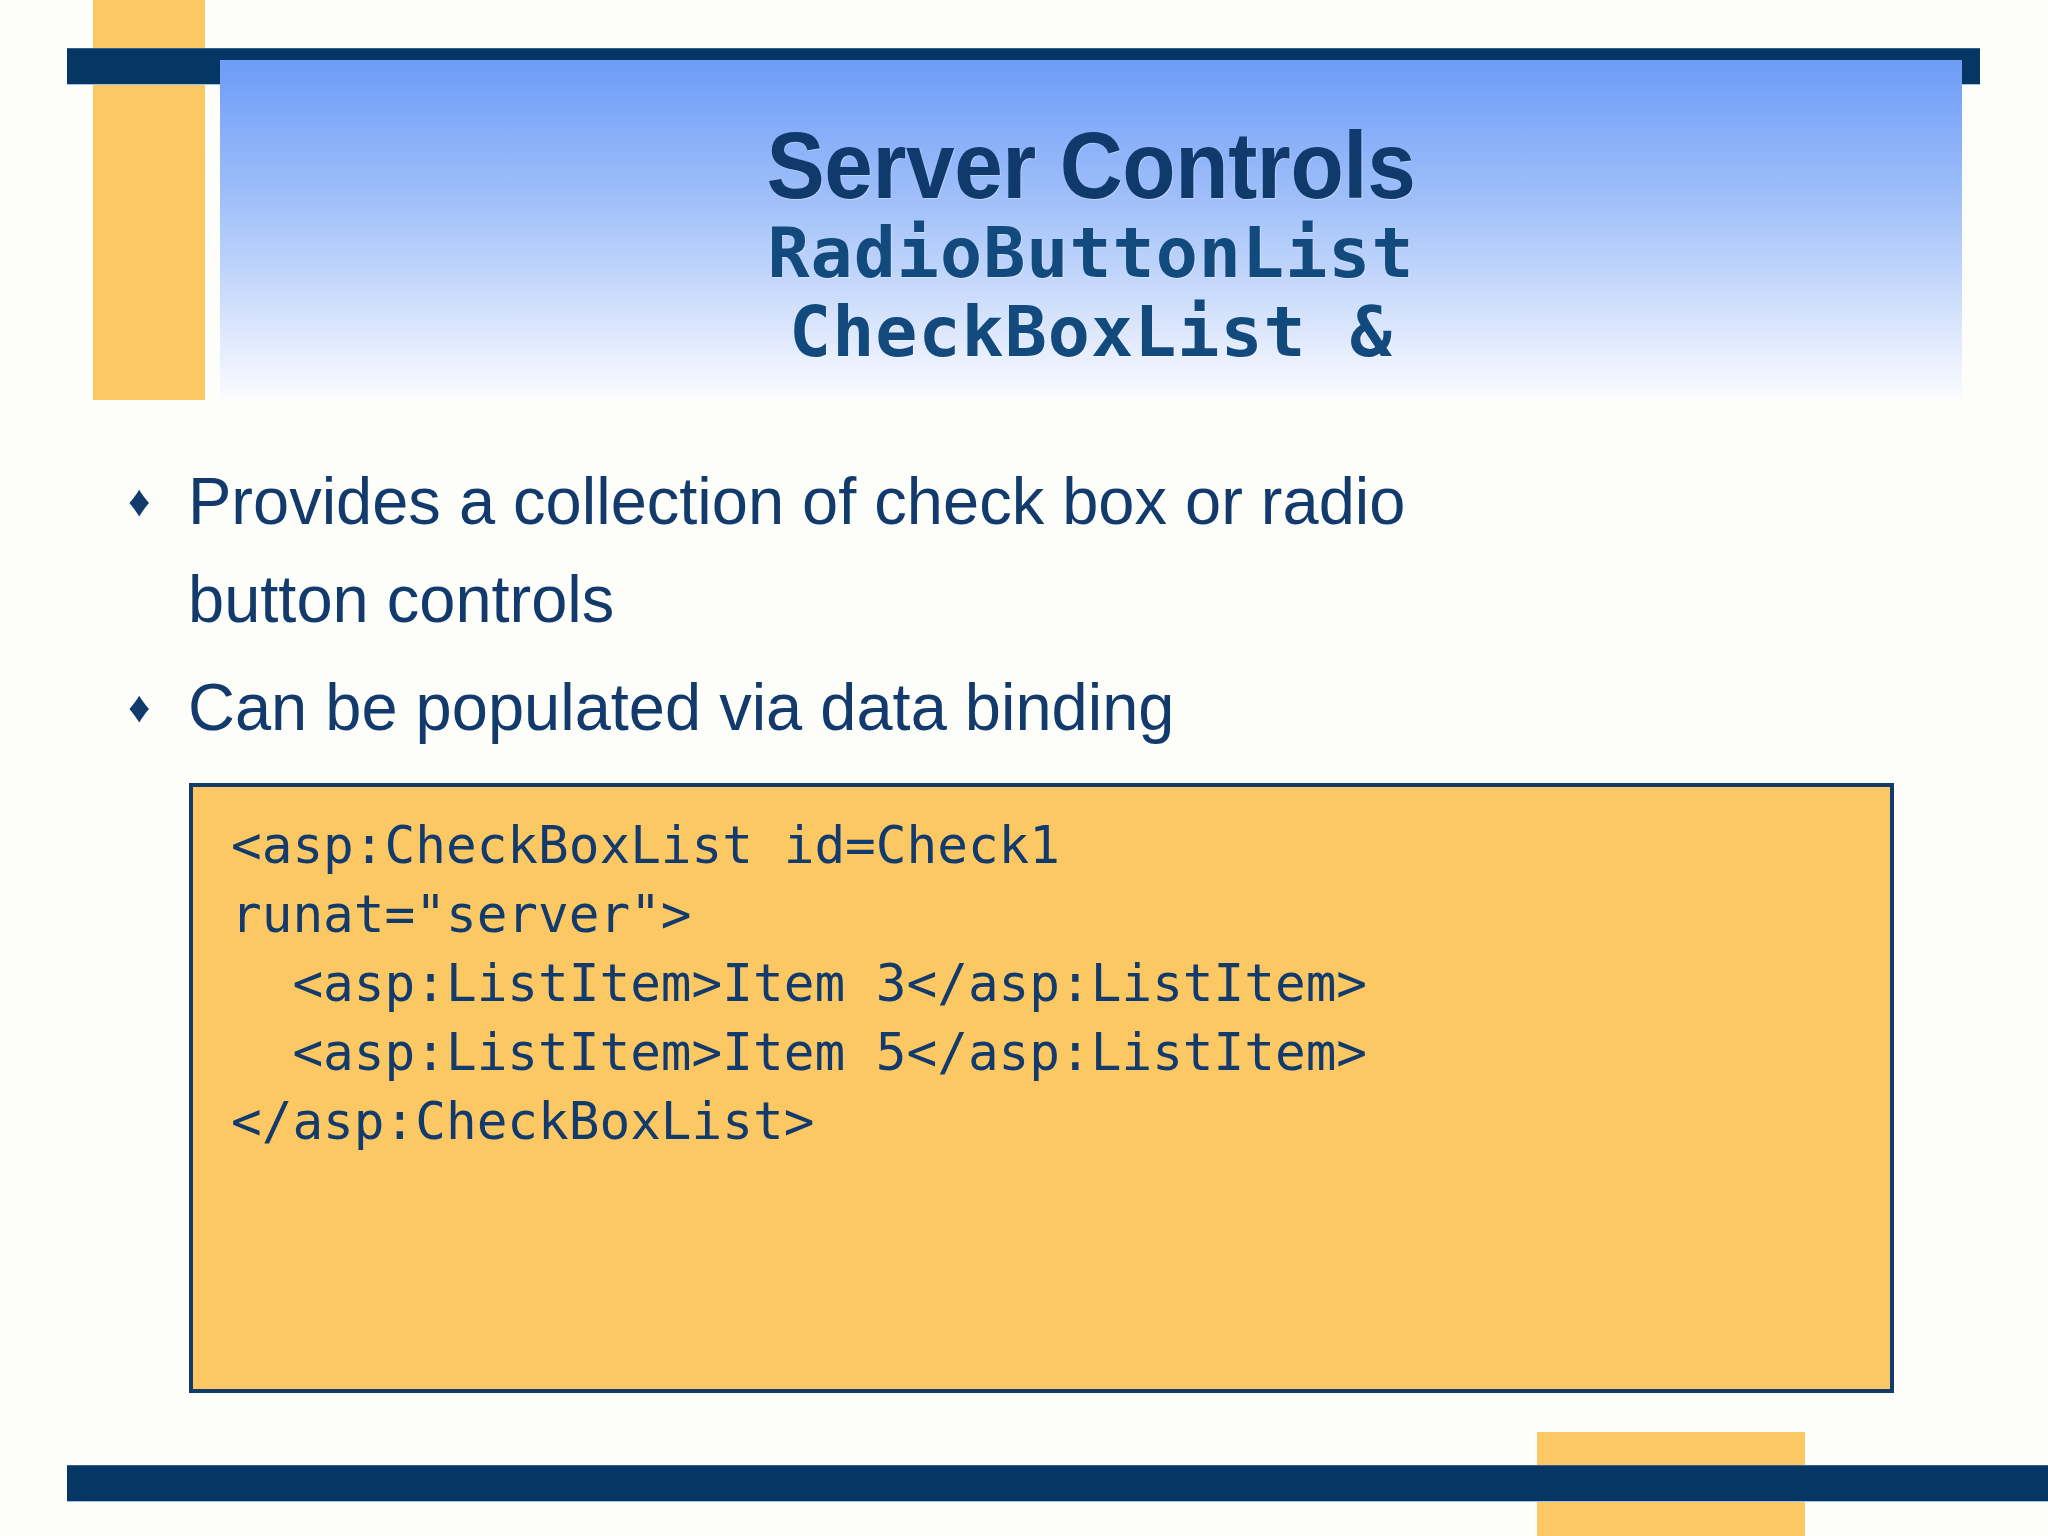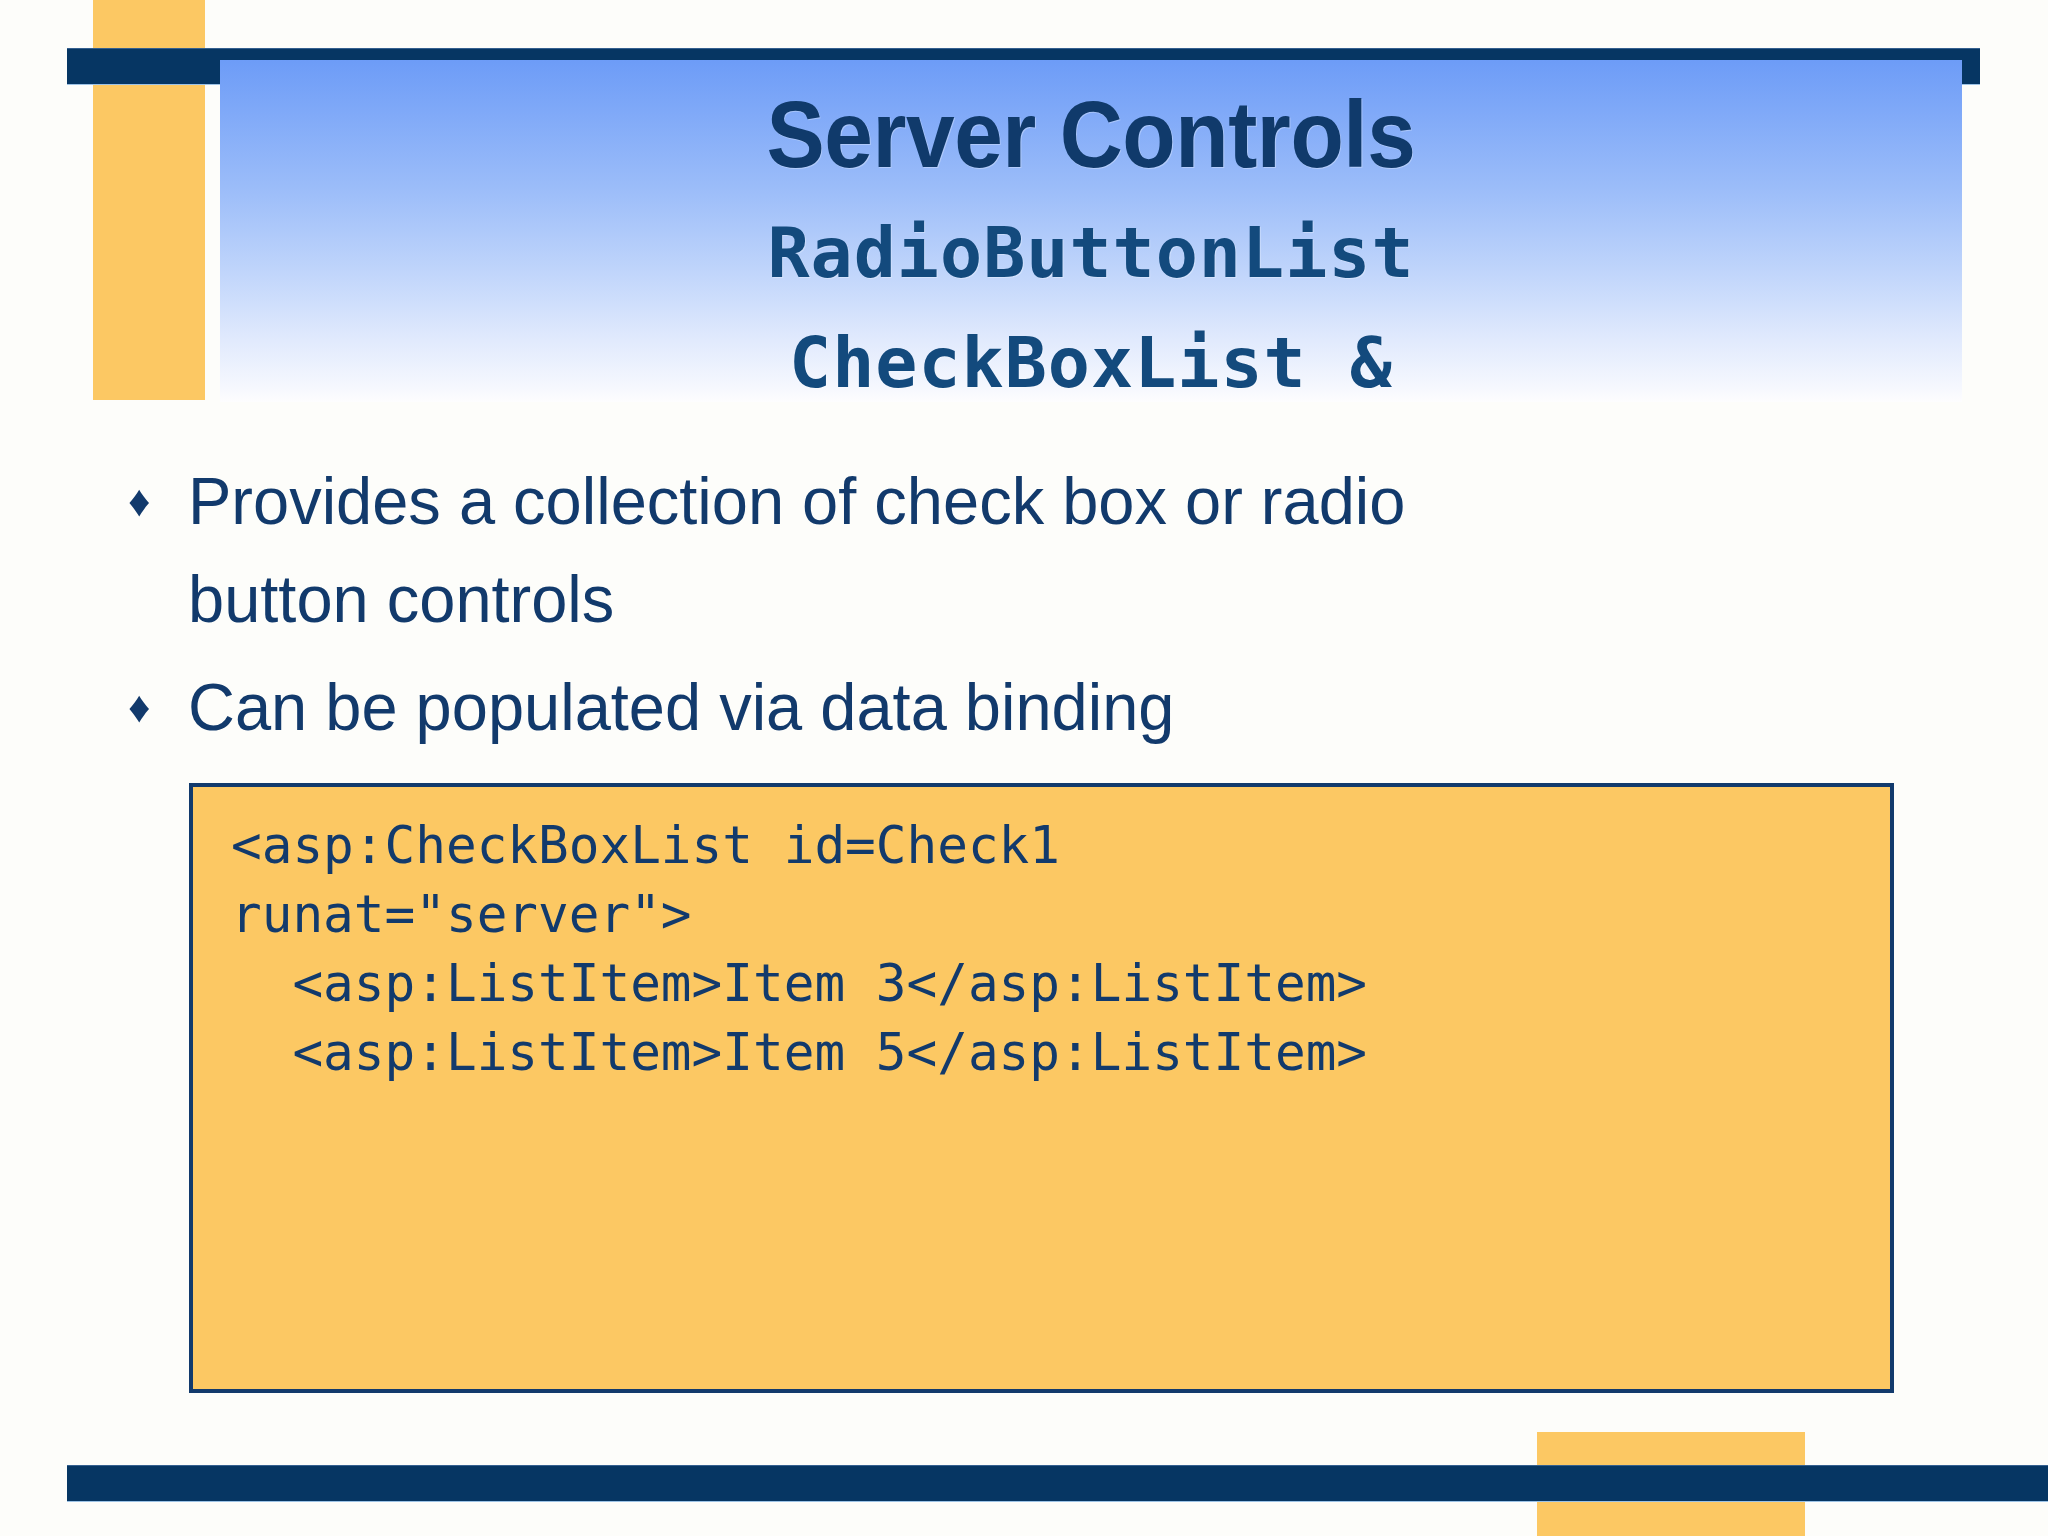--- a/index.html
+++ b/index.html
@@ -68,21 +68,21 @@
 
   .title-stack {
     position: absolute;
     left: 220px;
     top: 60px;
     width: 1742px;
     height: 342px;
     display: flex;
     flex-direction: column;
     align-items: center;
-    justify-content: space-between;
+    justify-content: center;
     padding-top: 26px;
     box-sizing: border-box;
   }
 
   .title-main {
     font-family: "Liberation Sans", sans-serif;
     font-weight: bold;
     font-size: 94px;
     line-height: 1.04;
     color: #103a6b;
@@ -209,18 +209,19 @@
       <span class="bullet-text">Can be populated via data binding</span>
     </div>
 
   </div>
 
   <div class="code-box">
     <div class="code-line">&lt;asp:CheckBoxList id=Check1</div>
     <div class="code-line">runat="server"&gt;</div>
     <div class="code-line">  &lt;asp:ListItem&gt;Item 3&lt;/asp:ListItem&gt;</div>
     <div class="code-line">  &lt;asp:ListItem&gt;Item 5&lt;/asp:ListItem&gt;</div>
+    <div class="code-line">&lt;/asp:CheckBoxList&gt;</div>
   </div>
 
   <div class="deco-orange-bottom"></div>
   <div class="deco-navy-bottom"></div>
 
 </div>
 
 </body></html>

